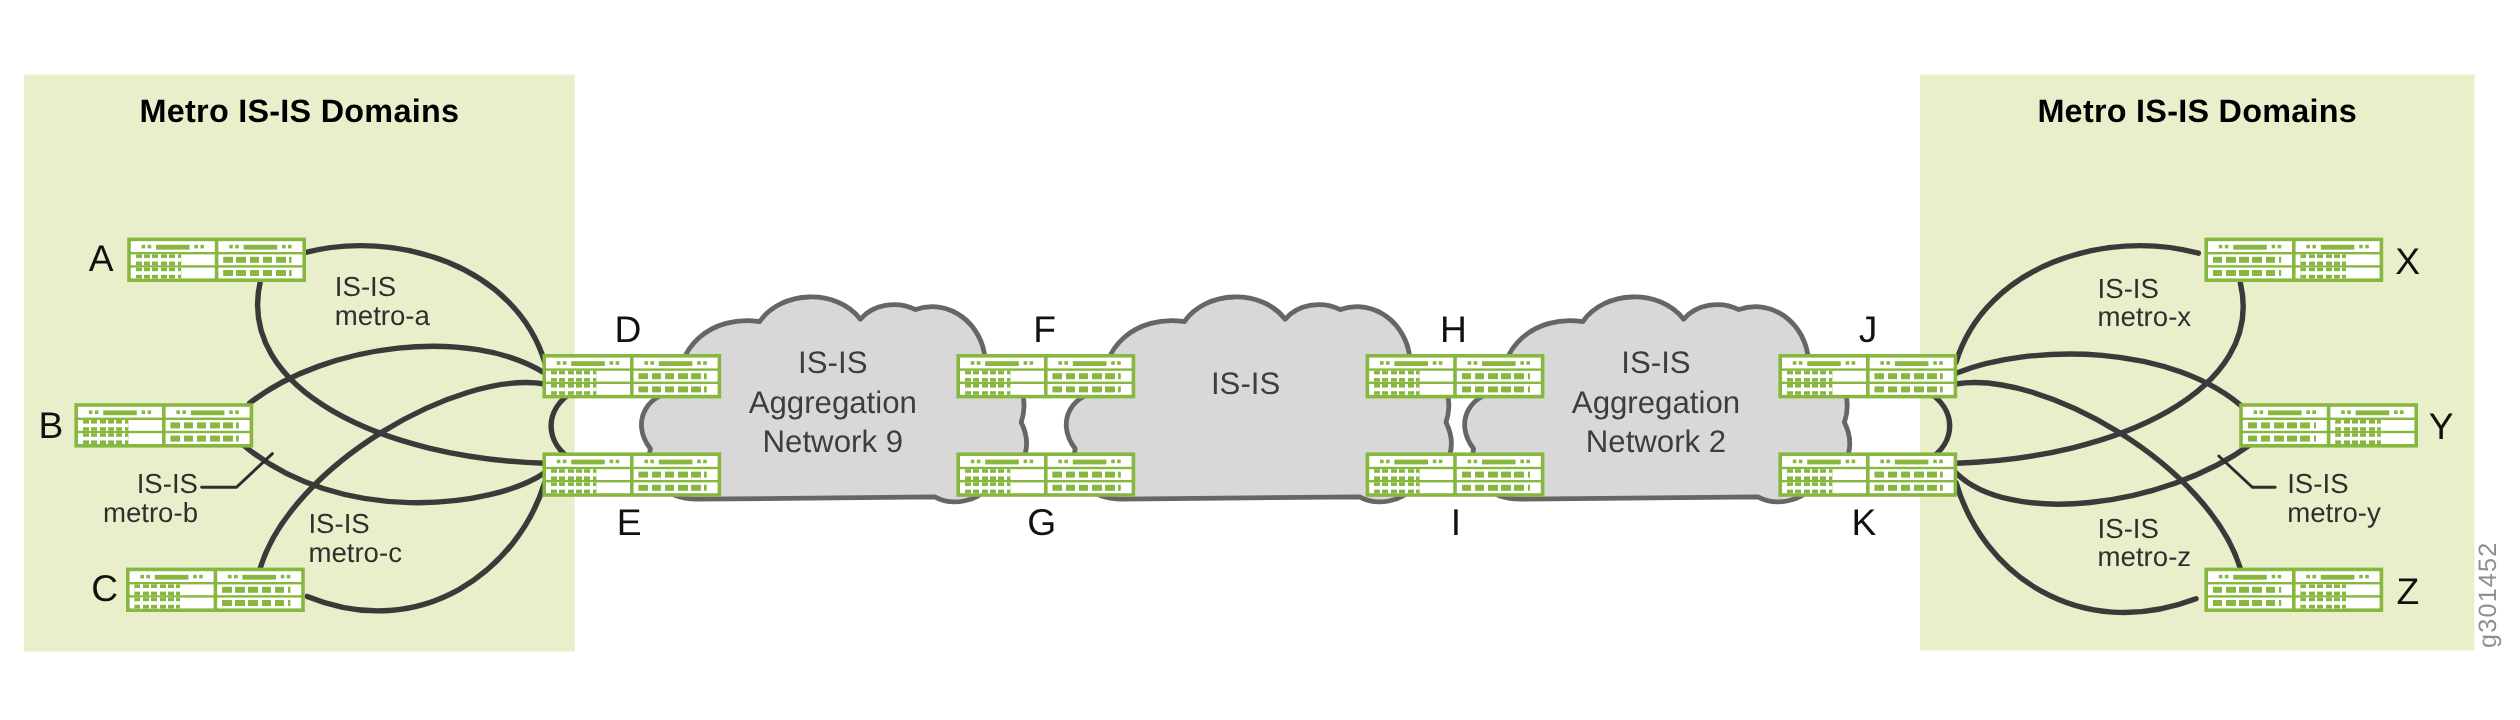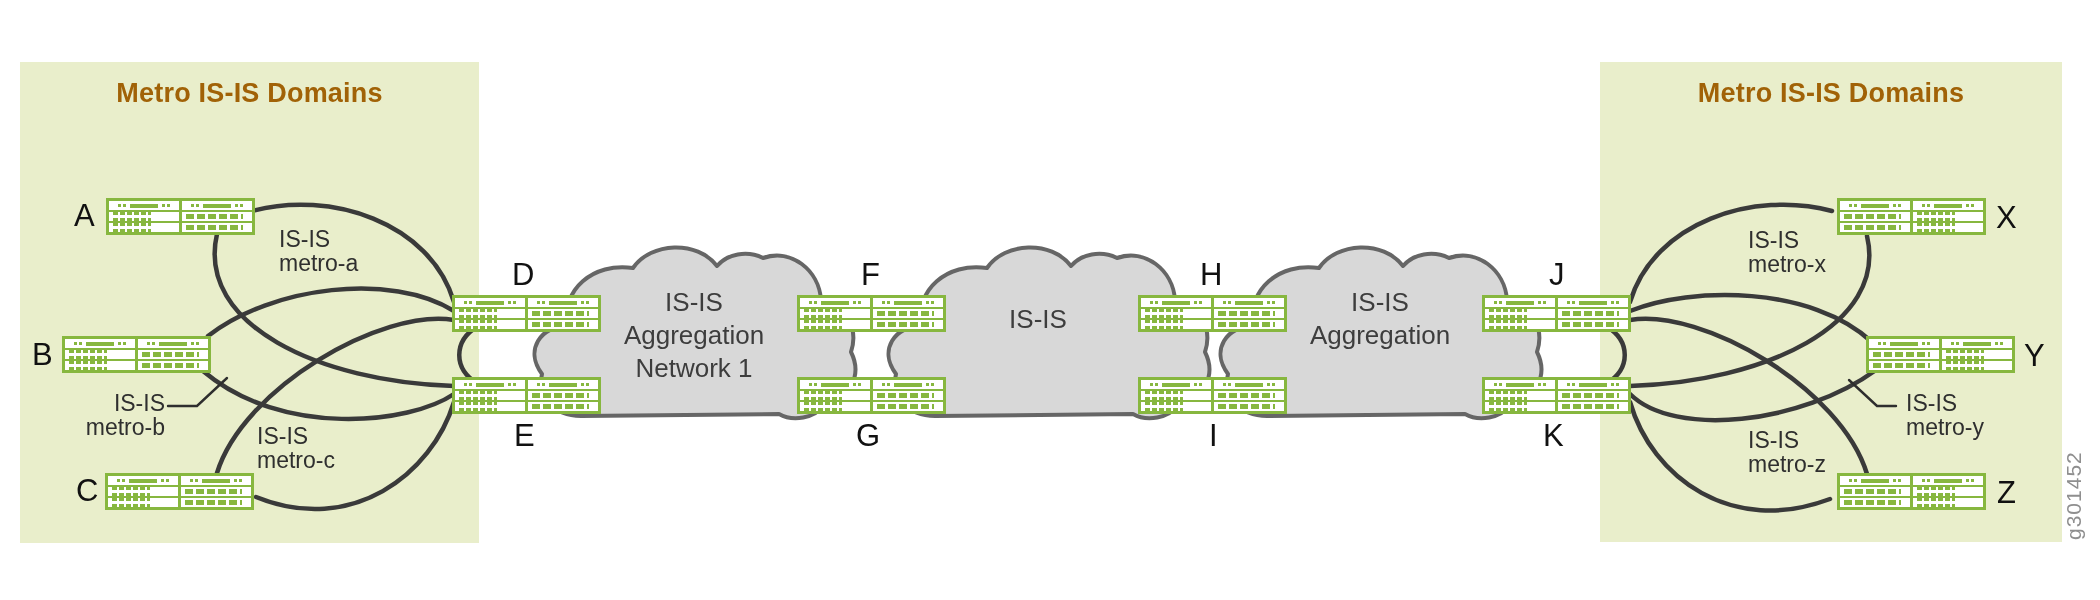--- a/index.html
+++ b/index.html
@@ -14,21 +14,21 @@
   html,body{margin:0;padding:0;background:#fff;}
   .stage{
     position:relative;width:2100px;height:600px;background:#fff;overflow:hidden;
     font-family:"Liberation Sans","DejaVu Sans",sans-serif;color:var(--ink);
   }
   .region{position:absolute;background:var(--region);}
   .region.left{left:20px;top:62px;width:459px;height:481px;}
   .region.right{left:1600px;top:62px;width:462px;height:480px;}
   .region-title{
     position:absolute;width:100%;text-align:center;top:16px;
-    font-size:27px;font-weight:600;letter-spacing:.2px;color:#a16207;
+    font-size:27px;font-weight:600;letter-spacing:.2px;color:#000000;
   }
   svg.layer{position:absolute;left:0;top:0;z-index:2;}
   .link{fill:none;stroke:var(--link);stroke-width:4.5;stroke-linecap:round;}
   .callout{fill:none;stroke:#2e2e2e;stroke-width:2.4;stroke-linecap:round;}
   .cloud{fill:var(--cloud-fill);stroke:var(--cloud-stroke);stroke-width:4;stroke-linejoin:round;}
   .cloud-label{
     position:absolute;z-index:3;text-align:center;
     font-size:26px;line-height:33px;color:#3d3d3d;
   }
   .router{
@@ -97,28 +97,29 @@
     <path class="callout" d="M 1896,406 L 1877,406 L 1849,380"></path>
 
     <use href="#cloudShape" class="cloud" transform="translate(531,248)"></use>
     <use href="#cloudShape" class="cloud" transform="translate(885,248)"></use>
     <use href="#cloudShape" class="cloud" transform="translate(1217,248)"></use>
   </svg>
 
   <div class="cloud-label" style="left:531px;top:286px;width:326px;">
     <div>IS-IS</div>
     <div>Aggregation</div>
-    <div>Network 1</div>
+    <div>Network 9</div>
   </div>
   <div class="cloud-label" style="left:875px;top:303px;width:326px;">
     <div>IS-IS</div>
   </div>
   <div class="cloud-label" style="left:1217px;top:286px;width:326px;">
     <div>IS-IS</div>
     <div>Aggregation</div>
+    <div>Network 2</div>
   </div>
 
   <div class="router" style="left:106px;top:198px;">
       <div class="rr r1">
         <div class="cellc top">
           <i class="sq"></i>
           <i class="sq"></i>
           <i class="bar"></i>
           <i class="sq"></i>
           <i class="sq"></i>

